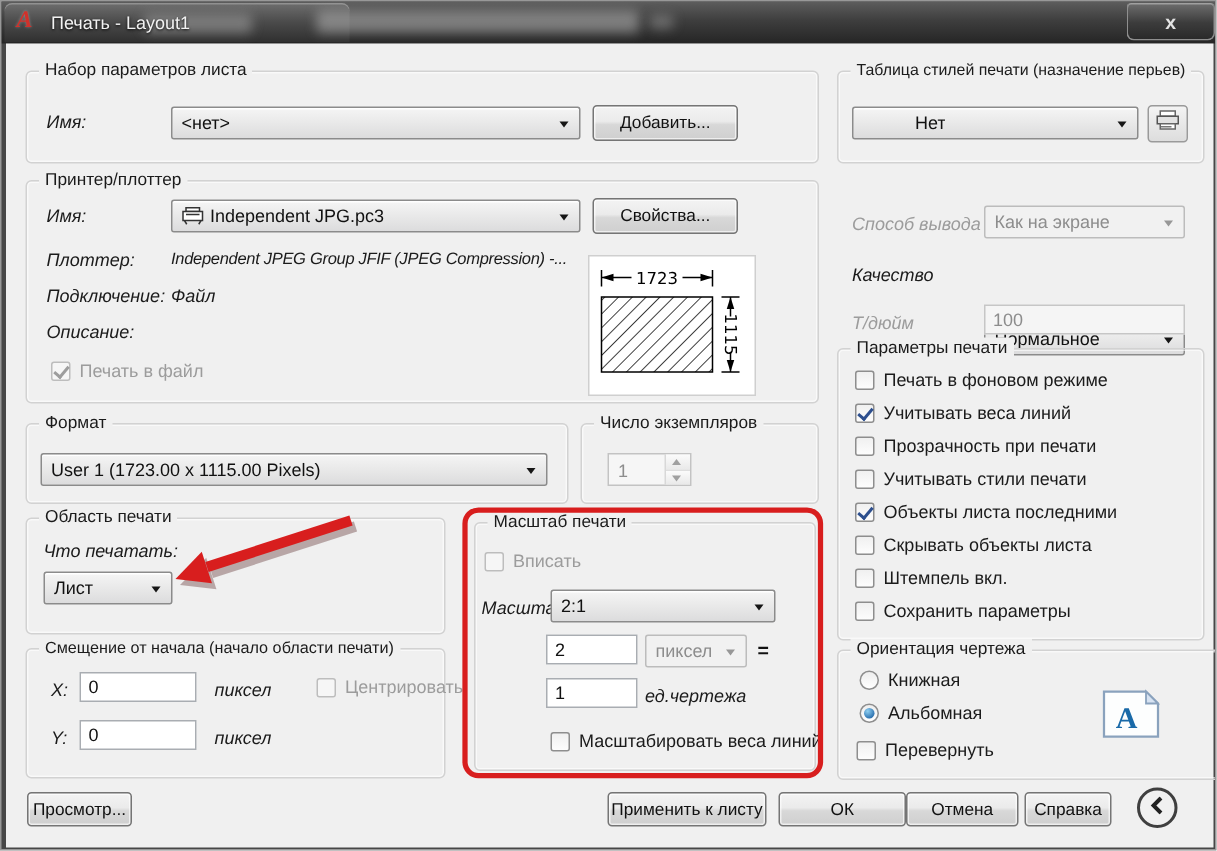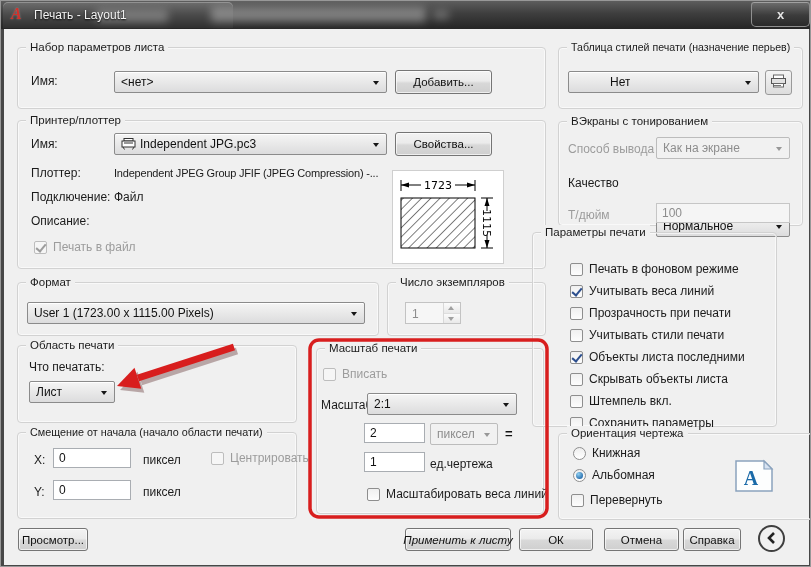--- a/index.html
+++ b/index.html
@@ -17,21 +17,21 @@
   .close-btn{position:absolute;left:750px;top:1px;width:57px;height:24px;border:1px solid #8f8f8f;border-top:none;
              border-radius:3px 3px 5px 5px;background:linear-gradient(#6f6f6f,#3c3c3c 55%,#2a2a2a);
              box-shadow:inset 0 1px 0 rgba(255,255,255,.35);display:flex;align-items:center;justify-content:center;
              color:#e3e3e3;font-weight:bold;font-size:13px;}
   
   .client{position:absolute;left:3px;top:28px;width:805px;height:536px;background:#f0f0f0;}
   
   .grp{position:absolute;border:1px solid #d2d2d2;border-radius:4px;box-shadow:inset 0 0 0 1px rgba(255,255,255,.6);}
   .gt{position:absolute;top:-8px;left:8px;background:#f0f0f0;padding:0 4px;font-size:11.5px;color:#1b1b1b;white-space:nowrap;line-height:14px;}
   
-  .albl{position:absolute;font-size:12px;color:#1b1b1b;white-space:nowrap;}
+  .albl{position:absolute;font-size:12px;color:#1b1b1b;white-space:nowrap;font-style:italic;}
   .dis{color:#9c9c9c !important;}
   .small{font-size:11px;letter-spacing:-0.2px;}
   
   .combo{position:absolute;height:22px;box-sizing:border-box;border:1px solid #8b8b8b;border-radius:2px;
          background:linear-gradient(#f5f5f5,#eaeaea 45%,#dcdcdd);box-shadow:inset 0 1px 0 #fff;
          display:flex;align-items:center;padding:0 20px 0 6px;overflow:hidden;}
   .combo::after{content:"";position:absolute;right:7px;top:9px;border-left:3.5px solid transparent;
                 border-right:3.5px solid transparent;border-top:4px solid #161616;}
   .combo .ctext{font-size:12px;color:#111;white-space:nowrap;overflow:hidden;}
   .combo.disabled{background:#f1f1f1;border-color:#bcbcbc;box-shadow:none;}
@@ -70,21 +70,21 @@
   .sb.dn::after{content:"";position:absolute;left:4px;top:3px;border-left:3.5px solid transparent;border-right:3.5px solid transparent;border-top:4px solid #a0a0a0;}
   
   .preview{position:absolute;left:391px;top:169px;width:110px;height:92px;background:#fff;border:1px solid #cfcfcf;}
   
   .eq{position:absolute;font-size:13px;font-weight:bold;color:#111;}
   .circ-btn{position:absolute;width:27px;height:27px;border:2px solid #3f3f3f;border-radius:50%;box-sizing:border-box;
             background:#f0f0f0;display:flex;align-items:center;justify-content:center;}
   .icon-btn{position:absolute;box-sizing:border-box;border:1px solid #9a9a9a;border-radius:3px;
             background:linear-gradient(#f4f4f4,#ddd);display:flex;align-items:center;justify-content:center;}
   .annot{position:absolute;left:0;top:0;pointer-events:none;z-index:40;}
-  .opts{position:absolute;left:569px;top:246px;display:flex;flex-direction:column;gap:9px;margin-top:16px;}
+  .opts{position:absolute;left:569px;top:246px;display:flex;flex-direction:column;gap:9px;}
   .opt-row{display:flex;gap:6px;align-items:center;height:13px;}
 </style>
 </head>
 <body>
 
 <div class="window">
 
   <div class="titlebar">
     <div class="titletab"></div>
     <div class="blob" style="left:95px;top:8px;width:72px;height:13px;background:#8f8f8f;opacity:.7;"></div>
@@ -234,35 +234,32 @@
     <span>
       <svg width="17" height="14" viewBox="0 0 17 14">
           <rect x="3.5" y="1" width="10" height="3.5" fill="#fff" stroke="#666"></rect>
           <rect x="1.5" y="4.5" width="14" height="5" fill="#e2e2e2" stroke="#555"></rect>
           <rect x="3.5" y="9.5" width="10" height="3.5" fill="#fff" stroke="#666"></rect>
           <line x1="4" y1="11.5" x2="11" y2="11.5" stroke="#777"></line>
         </svg>
     </span>
   </div>
 
-  <div class="grp" style="left:557px;top:120px;width:243px;height:103px;">
-    <span class="gt">ВЭкраны с тонированием</span>
-  </div>
   <span class="albl dis" style="left:567px;top:141px;">Способ вывода</span>
   <div class="combo disabled" style="left:655px;top:136px;width:134px;">
     <span class="ctext">Как на экране</span>
   </div>
   <span class="albl" style="left:567px;top:175px;">Качество</span>
   <div class="combo" style="left:655px;top:170px;width:134px;margin-top:44px;">
     <span class="ctext">Нормальное</span>
   </div>
   <span class="albl dis" style="left:567px;top:207px;">Т/дюйм</span>
   <input class="txt disabled" style="left: 655px; top: 202px; width: 122px;" value="100">
 
-  <div class="grp" style="left:531px;top:231px;width:243px;height:193px;">
+  <div class="grp" style="left:557px;top:231px;width:243px;height:193px;">
     <span class="gt">Параметры печати</span>
   </div>
   <div class="opts">
       <div class="opt-row">
         <span class="chk"></span>
         <span class="clbl">Печать в фоновом режиме</span>
       </div>
       <div class="opt-row">
         <span class="chk checked"></span>
         <span class="clbl">Учитывать веса линий</span>
@@ -310,22 +307,22 @@
   </div>
   <div style="position:absolute;left:733px;top:458px;">
     <svg width="40" height="34" viewBox="0 0 40 34">
       <path d="M2 2 H30 L38 10 V32 H2 Z" fill="#fdfefe" stroke="#8aa2bd" stroke-width="1.5"></path>
       <path d="M30 2 V10 H38 Z" fill="#d7e3f2" stroke="#8aa2bd" stroke-width="1.2"></path>
       <text x="17" y="26" font-size="20" font-weight="bold" font-family="Liberation Serif, serif" fill="#1a6aa8" text-anchor="middle">A</text>
     </svg>
   </div>
 
   <div class="btn" style="left:17px;top:527px;width:70px;height:23px;">Просмотр...</div>
-  <div class="btn" style="left:404px;top:527px;width:106px;height:23px;font-style:italic;">Применить к листу</div>
-  <div class="btn" style="left:518px;top:527px;width:74px;height:23px;">ОК</div>
+  <div class="btn" style="left:404px;top:527px;width:106px;height:23px;">Применить к листу</div>
+  <div class="btn" style="left:518px;top:527px;width:85px;height:23px;">ОК</div>
   <div class="btn" style="left:603px;top:527px;width:75px;height:23px;">Отмена</div>
   <div class="btn" style="left:682px;top:527px;width:58px;height:23px;">Справка</div>
   <div class="circ-btn" style="left:757px;top:524px;">
     <span>
       <svg width="12" height="12" viewBox="0 0 12 12">
           <polyline points="8,1 3,6 8,11" fill="none" stroke="#222" stroke-width="2.6"></polyline>
         </svg>
     </span>
   </div>
 

